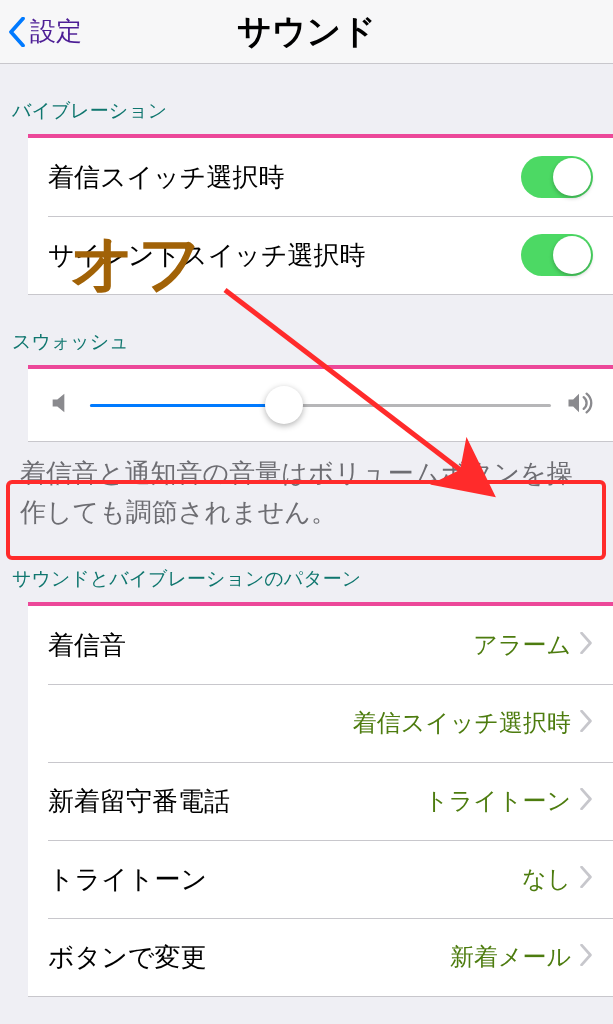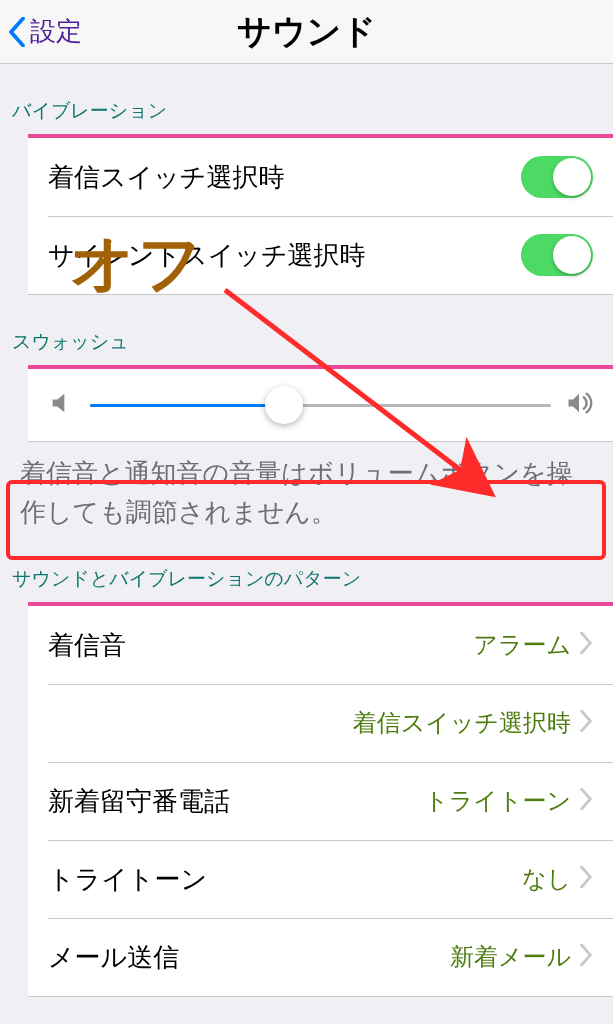--- a/index.html
+++ b/index.html
@@ -178,21 +178,21 @@
         </svg></span>
   </div>
   <div class="row">
     <span class="row-label">トライトーン</span>
     <span class="row-value">なし</span>
     <span class="chevron"><svg viewBox="0 0 12 20">
           <path d="M2 1 L10 10 L2 19" stroke="#c7c7cc" stroke-width="2.5" fill="none" stroke-linecap="round" stroke-linejoin="round"></path>
         </svg></span>
   </div>
   <div class="row">
-    <span class="row-label">メール送信</span>
+    <span class="row-label">ボタンで変更</span>
     <span class="row-value">新着メール</span>
     <span class="chevron"><svg viewBox="0 0 12 20">
           <path d="M2 1 L10 10 L2 19" stroke="#c7c7cc" stroke-width="2.5" fill="none" stroke-linecap="round" stroke-linejoin="round"></path>
         </svg></span>
   </div>
 </div>
 
 <div class="highlight-box" style="left:6px; top:480px; width:600px; height:80px;"></div>
 <div class="annotation-text" style="left:70px; top:220px;">オフ</div>
 <svg class="arrow-svg" style="left:0; top:0; width:613px; height:560px;">

